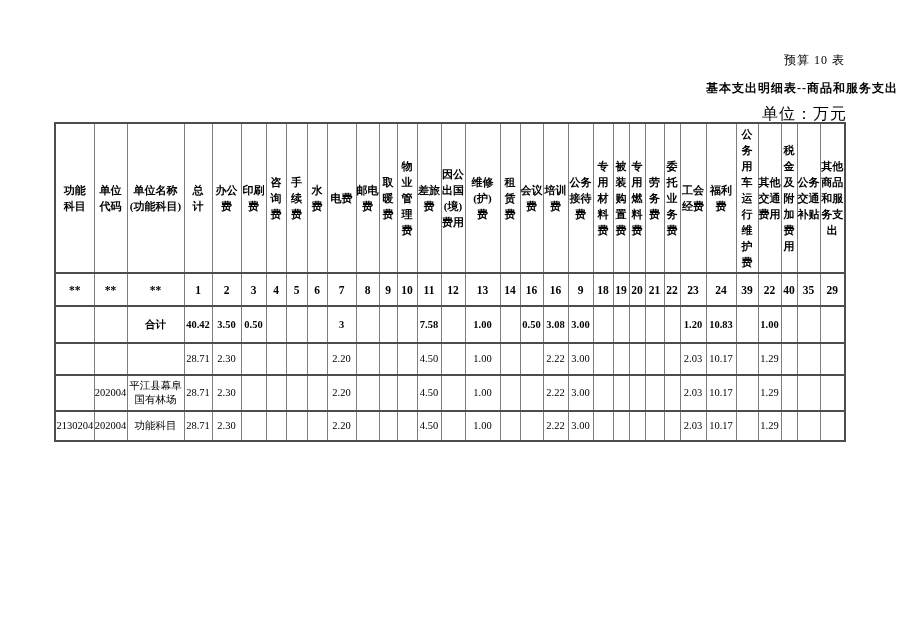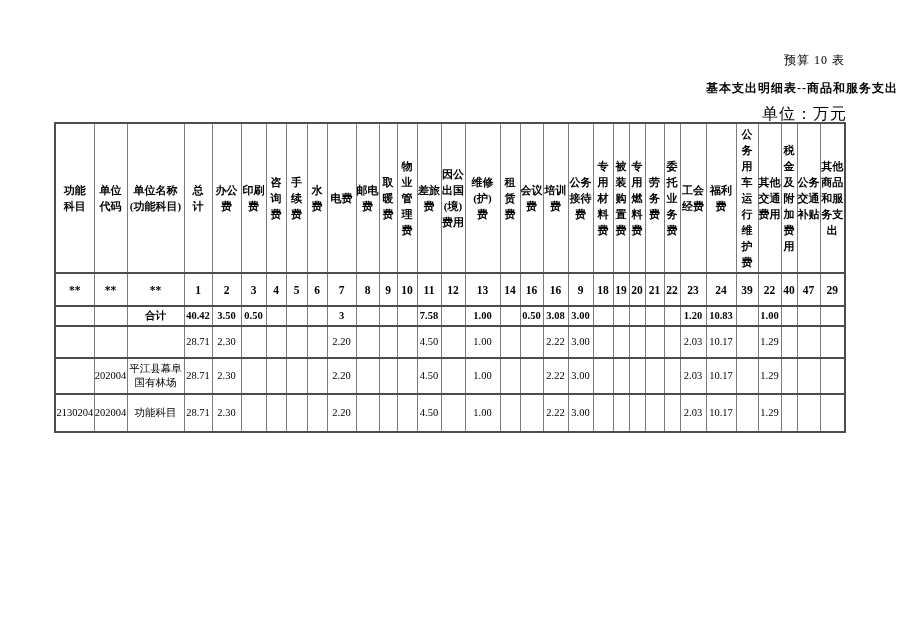--- a/index.html
+++ b/index.html
@@ -212,26 +212,26 @@
         <td class="code-cell">18</td>
         <td class="code-cell">19</td>
         <td class="code-cell">20</td>
         <td class="code-cell">21</td>
         <td class="code-cell">22</td>
         <td class="code-cell">23</td>
         <td class="code-cell">24</td>
         <td class="code-cell">39</td>
         <td class="code-cell">22</td>
         <td class="code-cell">40</td>
-        <td class="code-cell">47</td>
+        <td class="code-cell">35</td>
         <td class="code-cell">29</td>
       </tr>
     </thead>
   <tbody id="tbody">
-      <tr class="total-row" style="height: 20px; margin-left: 12px;">
+      <tr class="total-row" style="height: 37px; margin-left: 12px;">
         <td class="num-cell"></td>
         <td class="num-cell"></td>
         <td class="name-cell">合计</td>
         <td class="num-cell">40.42</td>
         <td class="num-cell">3.50</td>
         <td class="num-cell">0.50</td>
         <td class="num-cell"></td>
         <td class="num-cell"></td>
         <td class="num-cell"></td>
         <td class="num-cell">3</td>
@@ -319,21 +319,21 @@
         <td class="num-cell"></td>
         <td class="num-cell"></td>
         <td class="num-cell">2.03</td>
         <td class="num-cell">10.17</td>
         <td class="num-cell"></td>
         <td class="num-cell">1.29</td>
         <td class="num-cell"></td>
         <td class="num-cell"></td>
         <td class="num-cell"></td>
       </tr>
-      <tr class="data-row" style="height: 38px;">
+      <tr class="data-row" style="height: 30px;">
         <td class="num-cell">2130204</td>
         <td class="num-cell">202004</td>
         <td class="name-cell">功能科目</td>
         <td class="num-cell">28.71</td>
         <td class="num-cell">2.30</td>
         <td class="num-cell"></td>
         <td class="num-cell"></td>
         <td class="num-cell"></td>
         <td class="num-cell"></td>
         <td class="num-cell">2.20</td>

